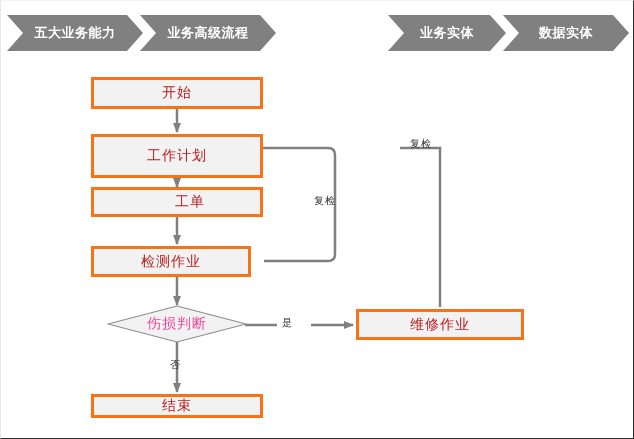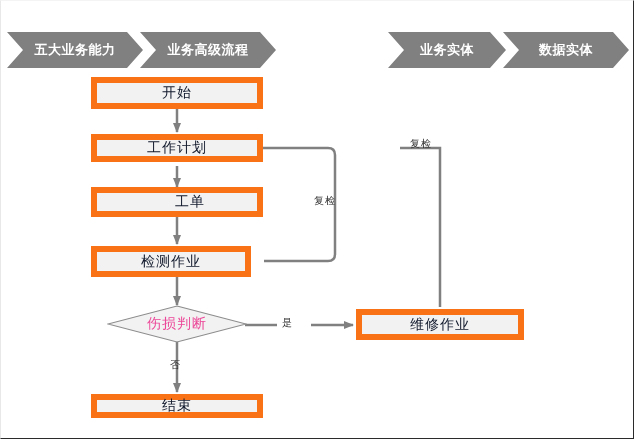--- a/index.html
+++ b/index.html
@@ -43,34 +43,34 @@
     font-weight: bold;
     letter-spacing: 0.5px;
     -webkit-clip-path: polygon(0 0, calc(100% - 16px) 0, 100% 50%, calc(100% - 16px) 100%, 0 100%, 16px 50%);
     clip-path: polygon(0 0, calc(100% - 16px) 0, 100% 50%, calc(100% - 16px) 100%, 0 100%, 16px 50%);
     white-space: nowrap;
   }
   .chev.first {
     -webkit-clip-path: polygon(0 0, calc(100% - 16px) 0, 100% 50%, calc(100% - 16px) 100%, 0 100%, 16px 50%);
     clip-path: polygon(0 0, calc(100% - 16px) 0, 100% 50%, calc(100% - 16px) 100%, 0 100%, 16px 50%);
   }
-  .chev-gray { background: #808080; margin-top: 17px; }
+  .chev-gray { background: #808080; }
   .chev-blue { background: #3a7cc0; }
 
   
   .node {
     position: absolute;
     box-sizing: border-box;
     background: #f2f2f2;
-    border: 6px solid #f97316;
+    border: 3px solid #f97316;
     display: flex;
     align-items: center;
     justify-content: center;
     font-size: 14px;
-    color: #0f172a;
+    color: #b91c1c;
     letter-spacing: 1px;
     white-space: nowrap;
   }
   .diamond-wrap {
     position: absolute;
   }
   .diamond-wrap svg { display: block; }
   .diamond-label {
     position: absolute;
     left: 0;
@@ -147,21 +147,21 @@
 
     <path d="M263,260 L327,260 Q334,260 334,253 L334,154 Q334,147 327,147 L186,147" fill="none" stroke="#808080" stroke-width="2.5" marker-end="url(#ah)"></path>
 
     <path d="M439,306 L439,147 L399,147" fill="none" stroke="#808080" stroke-width="2.5"></path>
   </svg>
 
   <div class="node" style="left:90px;  top:76px;  width:172px; height:32px;">
     <span>开始</span>
   </div>
 
-  <div class="node" style="left:90px;  top:133px; width:172px; height:28px;">
+  <div class="node" style="left:90px;  top:133px; width:172px; height:44px;">
     <span>工作计划</span>
   </div>
 
   <div class="node" style="left:90px;  top:186px; width:172px; height:30px;padding-left:26px;">
     <span>工单</span>
   </div>
 
   <div class="node" style="left:90px;  top:245px; width:160px; height:31px;">
     <span>检测作业</span>
   </div>

